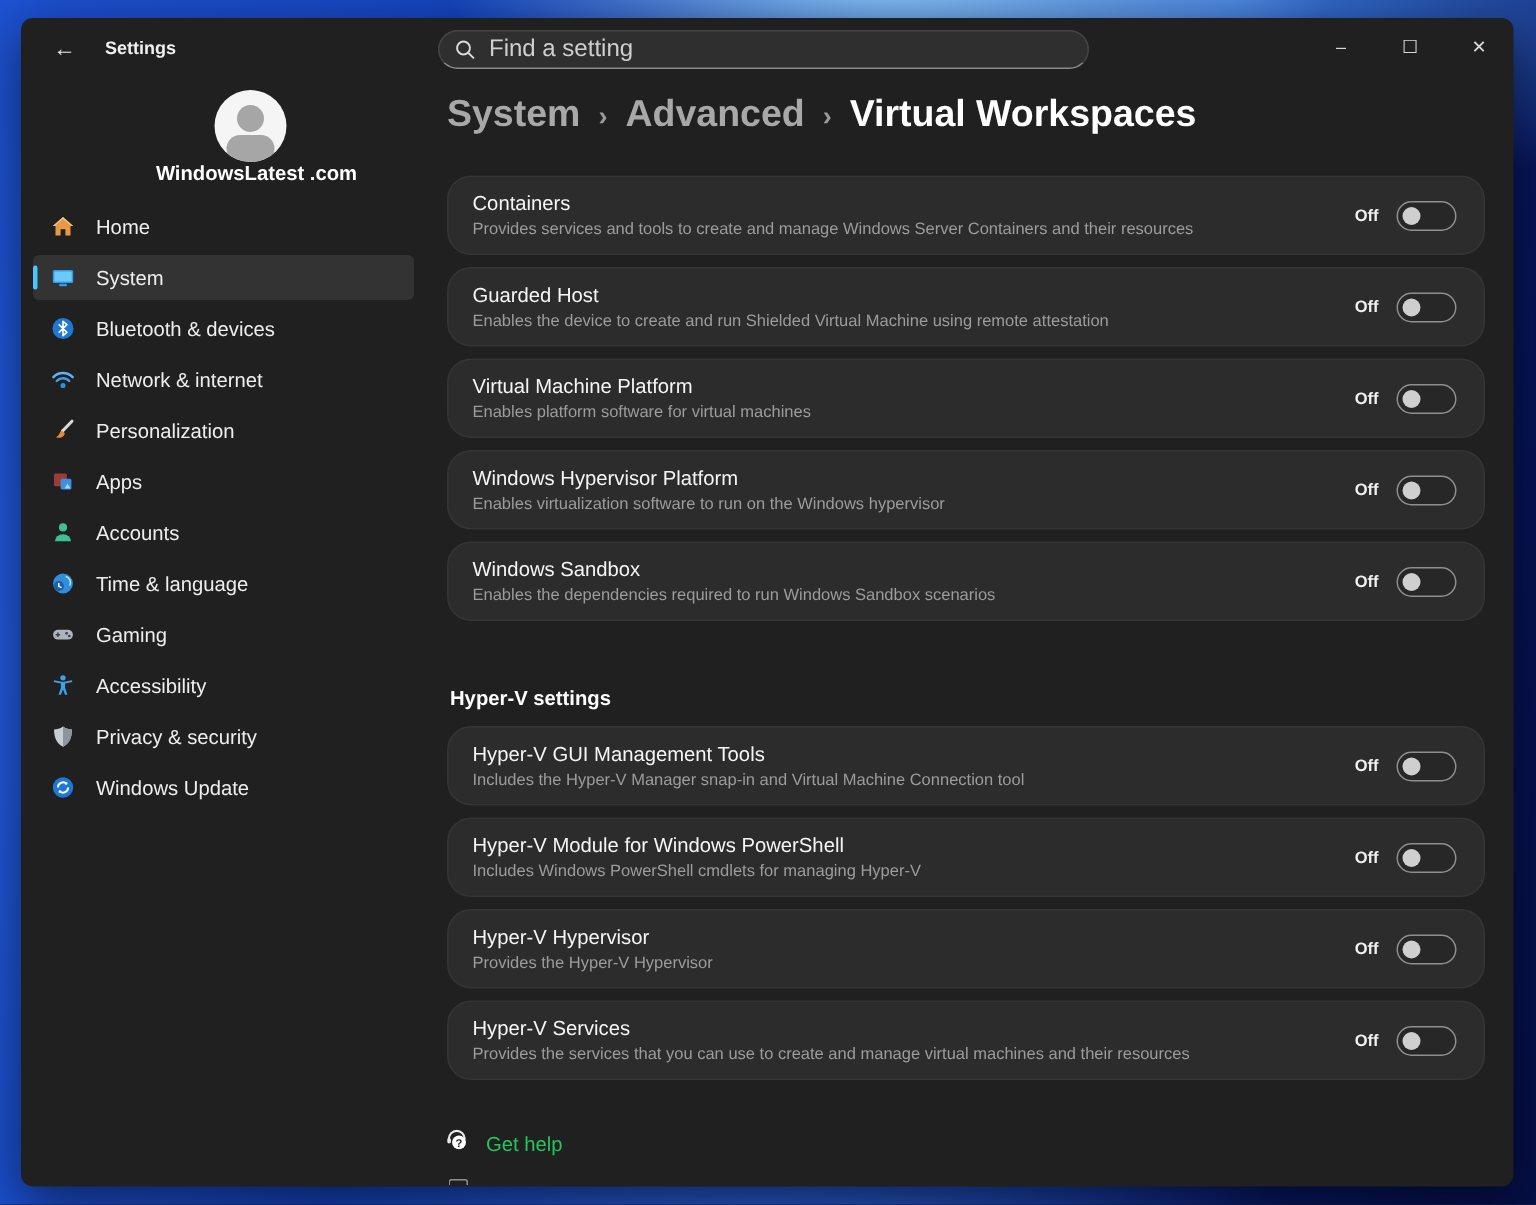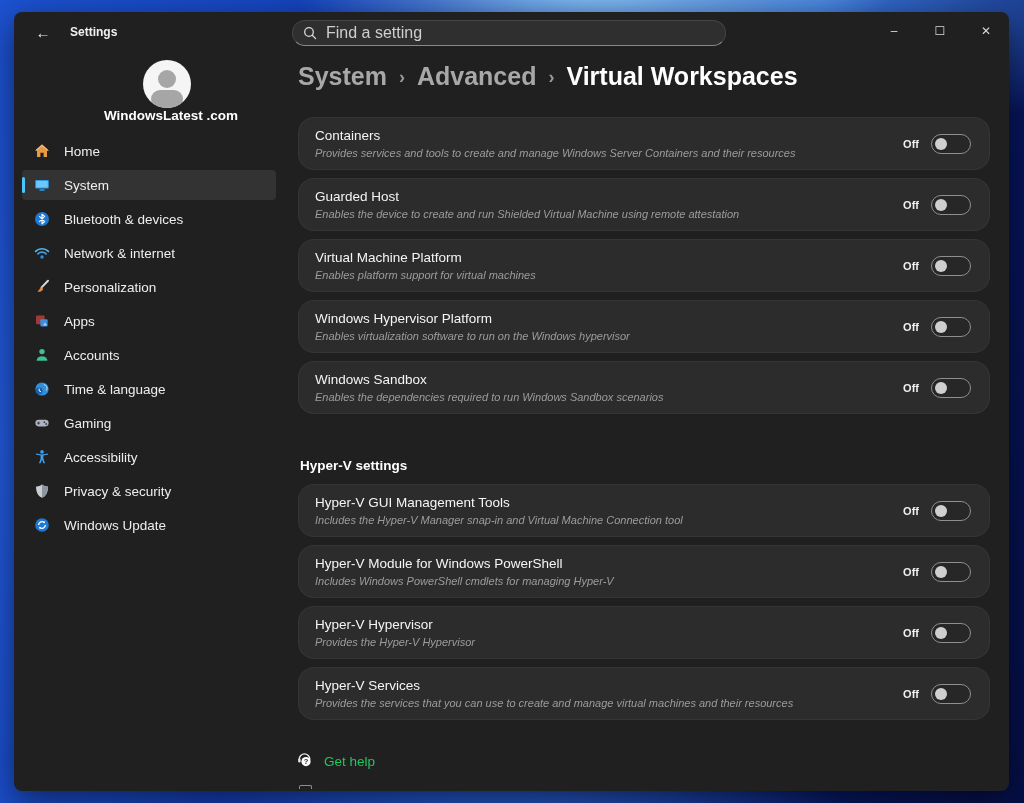--- a/index.html
+++ b/index.html
@@ -69,21 +69,21 @@
   .breadcrumb { display:flex; align-items:center; font-size:25px; font-weight:600; margin-bottom:26px; }
   .crumb { color:#a8a8a8; cursor:pointer; }
   .crumb-sep { color:#9a9a9a; font-size:18px; margin:2px 12px 0 12px; }
   .crumb-current { color:#ffffff; }
   .card {
     background:#2c2c2c; border:1px solid rgba(255,255,255,.045); border-radius:16px;
     height:53px; margin-bottom:8px; display:flex; align-items:center; padding:0 18px 0 16px;
   }
   .card-text { flex:1; min-width:0; }
   .card-title { font-size:13.5px; color:#f5f5f5; margin-bottom:4px; }
-  .card-desc { font-size:11px; color:#9c9c9c;font-style:italic; }
+  .card-desc { font-size:11px; color:#9c9c9c; }
   .card-control { display:flex; align-items:center; flex:none; }
   .toggle-label { font-size:11px; color:#f0f0f0; margin-right:12px;font-weight:bold; }
   .toggle {
     width:40px; height:20px; border:1px solid #8f8f8f; border-radius:10px; position:relative; cursor:pointer; background:#272727;
   }
   .toggle .knob { position:absolute; left:3px; top:3px; width:12px; height:12px; border-radius:50%; background:#cfcfcf; }
   .section-header { font-size:13.5px; font-weight:bold; color:#ffffff; margin:44px 0 11px 2px; }
   .footer { margin-top:30px; }
   .get-help { display:flex; align-items:center; cursor:pointer; width:max-content; margin-left:-3px; }
   .get-help-label { font-size:13.5px; color:#22c55e; margin-left:10px; }
@@ -302,21 +302,21 @@
         <span class="toggle-label">Off</span>
         <div class="toggle">
             <div class="knob"></div>
           </div>
       </div>
     </div>
 
     <div class="card">
       <div class="card-text">
         <div class="card-title">Virtual Machine Platform</div>
-        <div class="card-desc">Enables platform support for virtual machines</div>
+        <div class="card-desc">Enables platform software for virtual machines</div>
       </div>
       <div class="card-control">
         <span class="toggle-label">Off</span>
         <div class="toggle">
             <div class="knob"></div>
           </div>
       </div>
     </div>
 
     <div class="card">

